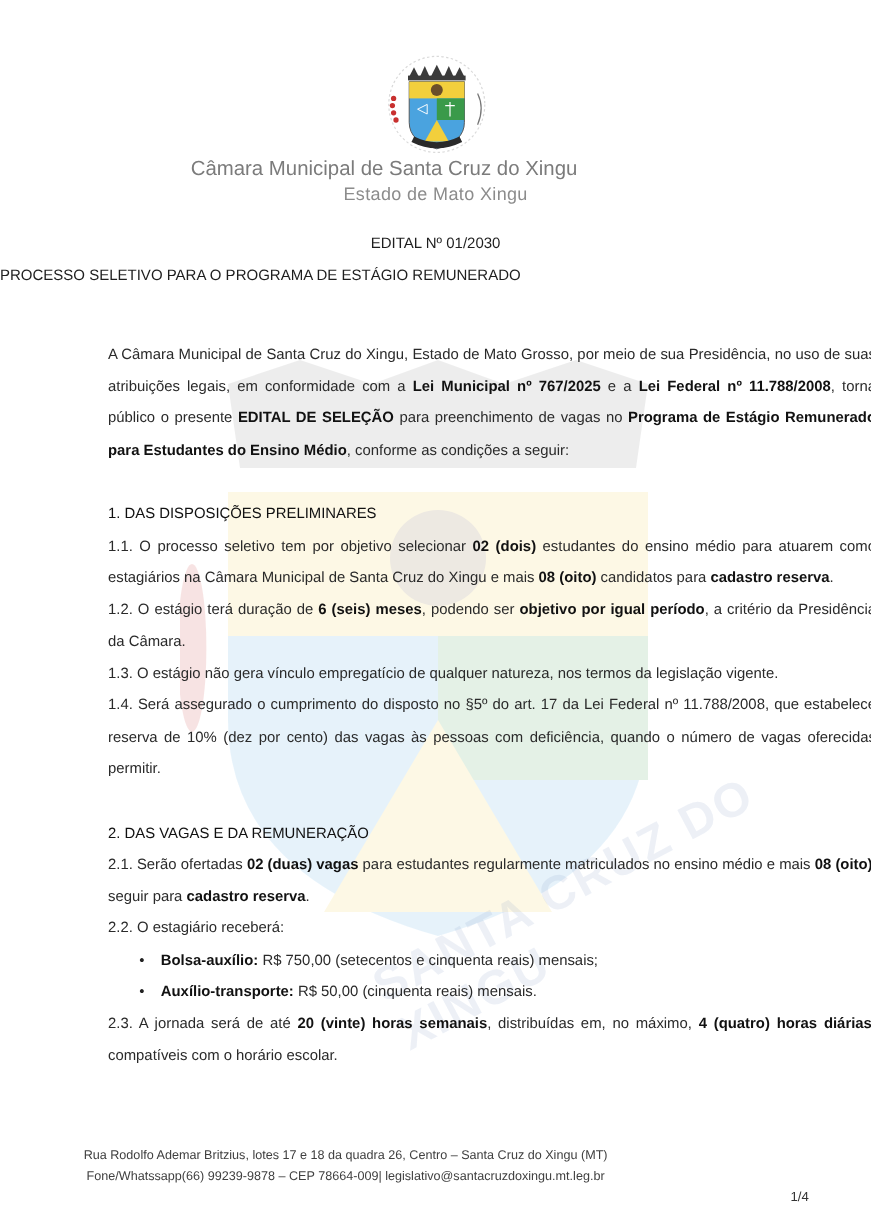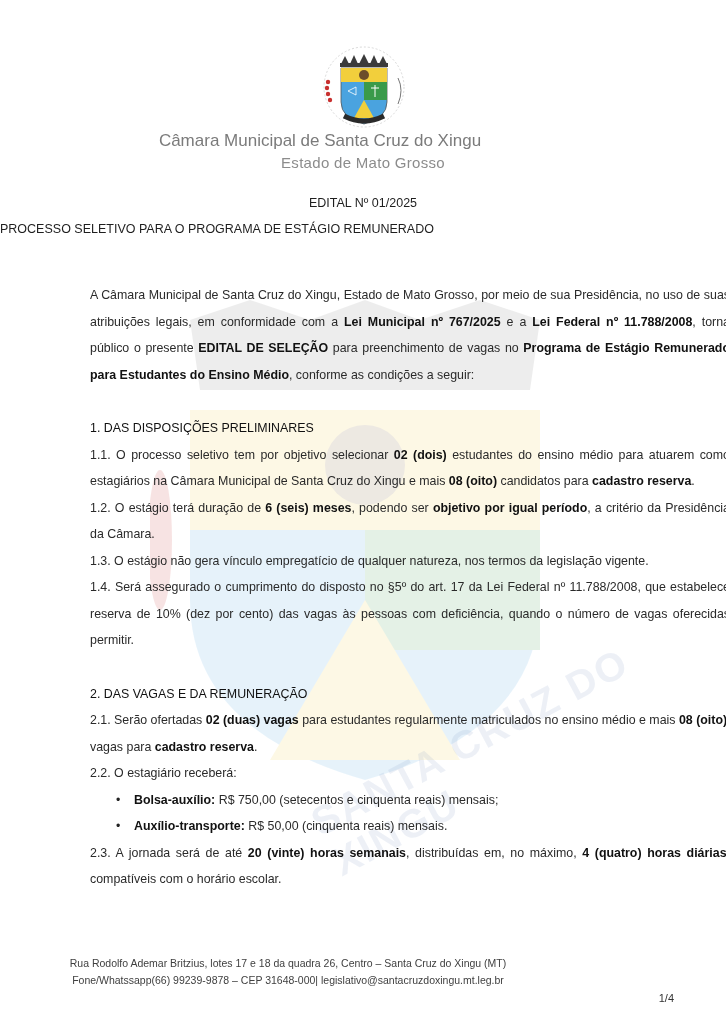--- a/index.html
+++ b/index.html
@@ -72,45 +72,45 @@
     <g fill="#c8302f">
         <circle cx="20" cy="38" r="2.2"></circle>
         <circle cx="19" cy="44" r="2.2"></circle>
         <circle cx="20" cy="50" r="2.2"></circle>
         <circle cx="22" cy="56" r="2.2"></circle>
       </g>
     <path d="M90,34 Q96,46 90,60" fill="none" stroke="#777" stroke-width="1"></path>
   </svg>
 
   <div class="org-name">Câmara Municipal de Santa Cruz do Xingu</div>
-  <div class="org-state">Estado de Mato Grosso</div>
+  <div class="org-state">Estado de Mato Xingu</div>
 
-  <div class="doc-number">EDITAL Nº 01/2025</div>
+  <div class="doc-number">EDITAL Nº 01/2030</div>
   <div class="doc-title">PROCESSO SELETIVO PARA O PROGRAMA DE ESTÁGIO REMUNERADO</div>
 
   <div class="content">
     <div class="gap-lg"></div>
     <p class="p last-left intro"><span>A Câmara Municipal de Santa Cruz do Xingu, Estado de Mato Grosso, por meio de sua Presidência, no uso de suas atribuições legais, em conformidade com a </span><b>Lei Municipal nº 767/2025</b><span> e a </span><b>Lei Federal nº 11.788/2008</b><span>, torna público o presente </span><b>EDITAL DE SELEÇÃO</b><span> para preenchimento de vagas no </span><b>Programa de Estágio Remunerado para Estudantes do Ensino Médio</b><span>, conforme as condições a seguir:</span></p>
     <div class="gap-lg"></div>
 
     <h3 class="section-title">1. DAS DISPOSIÇÕES PRELIMINARES</h3>
     <p class="p last-left"><span>1.1. O processo seletivo tem por objetivo selecionar </span><b>02 (dois)</b><span> estudantes do ensino médio para atuarem como estagiários na Câmara Municipal de Santa Cruz do Xingu e mais </span><b>08 (oito)</b><span> candidatos para </span><b>cadastro reserva</b><span>.</span></p>
     <p class="p last-left"><span>1.2. O estágio terá duração de </span><b>6 (seis) meses</b><span>, podendo ser </span><b>objetivo por igual período</b><span>, a critério da Presidência da Câmara.</span></p>
     <p class="p last-left"><span>1.3. O estágio não gera vínculo empregatício de qualquer natureza, nos termos da legislação vigente.</span></p>
     <p class="p last-left"><span>1.4. Será assegurado o cumprimento do disposto no §5º do art. 17 da Lei Federal nº 11.788/2008, que estabelece reserva de 10% (dez por cento) das vagas às pessoas com deficiência, quando o número de vagas oferecidas permitir.</span></p>
     <div class="gap-lg"></div>
 
     <h3 class="section-title">2. DAS VAGAS E DA REMUNERAÇÃO</h3>
-    <p class="p last-left" style="text-align:left"><span>2.1. Serão ofertadas </span><b>02 (duas) vagas</b><span> para estudantes regularmente matriculados no ensino médio  e mais </span><b>08 (oito)</b><span> vagas para </span><b>cadastro reserva</b><span>.</span></p>
+    <p class="p last-left" style="text-align:left"><span>2.1. Serão ofertadas </span><b>02 (duas) vagas</b><span> para estudantes regularmente matriculados no ensino médio  e mais </span><b>08 (oito)</b><span> seguir para </span><b>cadastro reserva</b><span>.</span></p>
     <p class="p last-left"><span>2.2. O estagiário receberá:</span></p>
     <ul class="bullets">
       <li><b>Bolsa-auxílio:</b><span> R$ 750,00 (setecentos e cinquenta reais) mensais;</span></li>
       <li><b>Auxílio-transporte:</b><span> R$ 50,00 (cinquenta reais) mensais.</span></li>
     </ul>
     <p class="p last-left"><span>2.3. A jornada será de até </span><b>20 (vinte) horas semanais</b><span>, distribuídas em, no máximo, </span><b>4 (quatro) horas diárias</b><span>, compatíveis com o horário escolar.</span></p>
   </div>
 
   <div class="footer">
     <div>Rua Rodolfo Ademar Britzius, lotes 17 e 18 da quadra 26, Centro – Santa Cruz do Xingu (MT)</div>
-    <div>Fone/Whatssapp(66) 99239-9878 – CEP 31648-000| legislativo@santacruzdoxingu.mt.leg.br</div>
+    <div>Fone/Whatssapp(66) 99239-9878 – CEP 78664-009| legislativo@santacruzdoxingu.mt.leg.br</div>
   </div>
   <div class="page-num">1/4</div>
 </div>
 
 </body></html>

